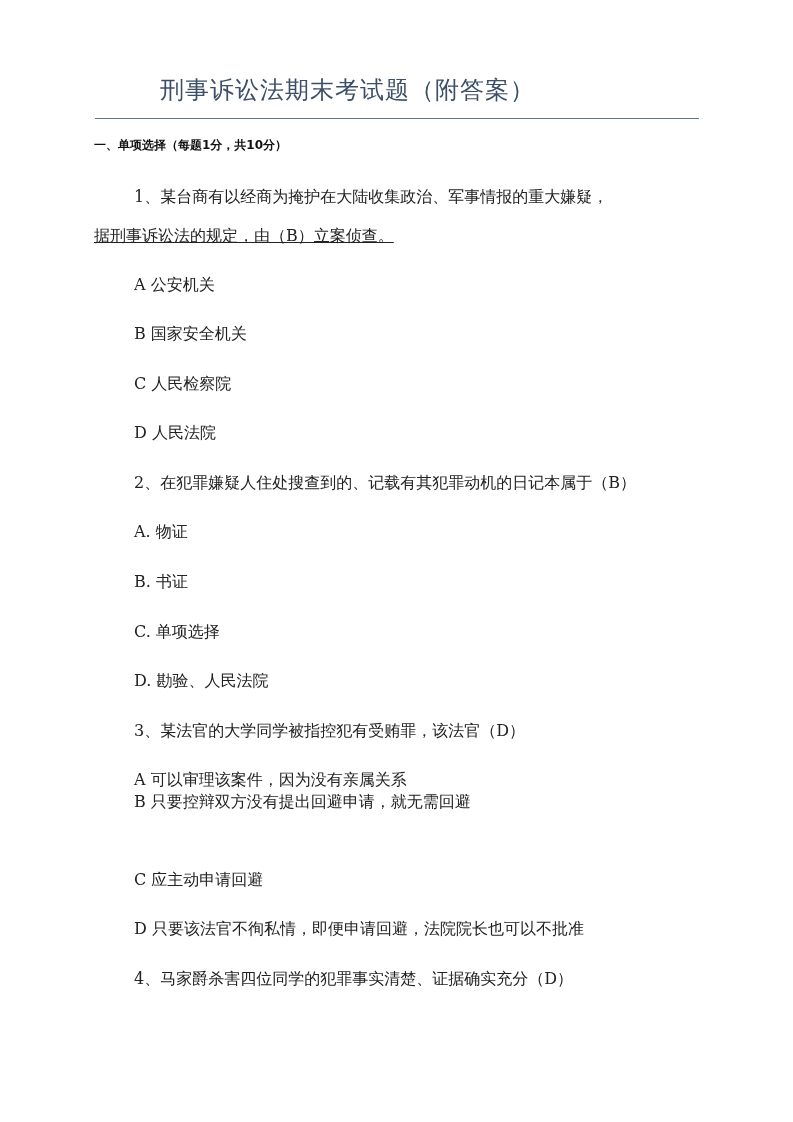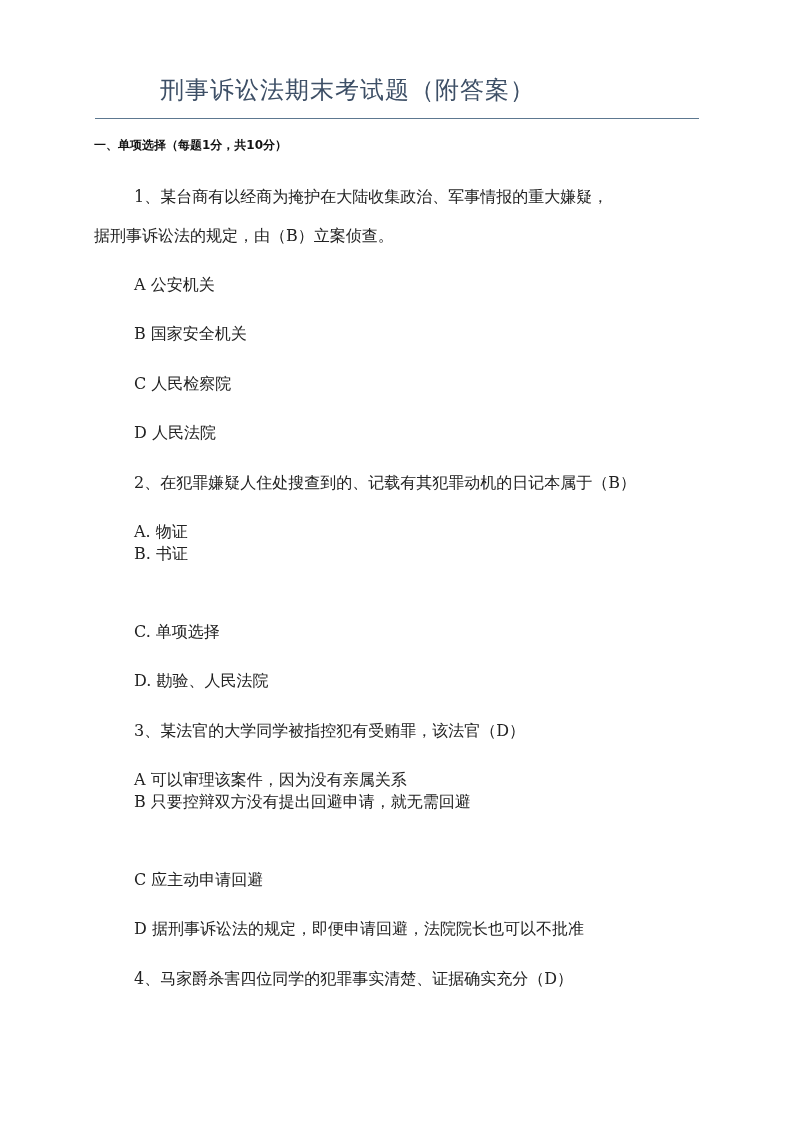--- a/index.html
+++ b/index.html
@@ -19,43 +19,43 @@
   }
   .section {
     position: absolute; left: 94px; top: 137px;
     font-size: 12px; font-weight: bold; color: #111;
     font-family: "DejaVu Sans", "Liberation Sans", sans-serif;
   }
   .line {
     position: absolute; font-size: 16px; color: #222; white-space: nowrap;
   }
   .indent { left: 134px; }
-  .flush { left: 94px; }
+  .flush { left: 94px; text-decoration: underline; }
 </style>
 </head>
 <body>
 
 <div>
   <div class="title">刑事诉讼法期末考试题（附答案）</div>
   <div class="rule"></div>
   <div class="section">一、单项选择（每题1分，共10分）</div>
 
   <div class="line indent" style="top:187px">1、某台商有以经商为掩护在大陆收集政治、军事情报的重大嫌疑，</div>
   <div class="line flush" style="top:226px">据刑事诉讼法的规定，由（B）立案侦查。</div>
   <div class="line indent" style="top:275px">A 公安机关</div>
   <div class="line indent" style="top:324px">B 国家安全机关</div>
   <div class="line indent" style="top:374px">C 人民检察院</div>
   <div class="line indent" style="top:423px">D 人民法院</div>
 
   <div class="line indent" style="top:473px">2、在犯罪嫌疑人住处搜查到的、记载有其犯罪动机的日记本属于（B）</div>
   <div class="line indent" style="top:522px">A. 物证</div>
-  <div class="line indent" style="top:544px">B. 书证</div>
+  <div class="line indent" style="top:572px">B. 书证</div>
   <div class="line indent" style="top:622px">C. 单项选择</div>
   <div class="line indent" style="top:671px">D. 勘验、人民法院</div>
 
   <div class="line indent" style="top:721px">3、某法官的大学同学被指控犯有受贿罪，该法官（D）</div>
   <div class="line indent" style="top:770px">A 可以审理该案件，因为没有亲属关系</div>
   <div class="line indent" style="top:792px">B 只要控辩双方没有提出回避申请，就无需回避</div>
   <div class="line indent" style="top:870px">C 应主动申请回避</div>
-  <div class="line indent" style="top:919px">D 据刑事诉讼法的规定，即便申请回避，法院院长也可以不批准</div>
+  <div class="line indent" style="top:919px">D 只要该法官不徇私情，即便申请回避，法院院长也可以不批准</div>
 
   <div class="line indent" style="top:969px">4、马家爵杀害四位同学的犯罪事实清楚、证据确实充分（D）</div>
 </div>
 
 </body></html>

